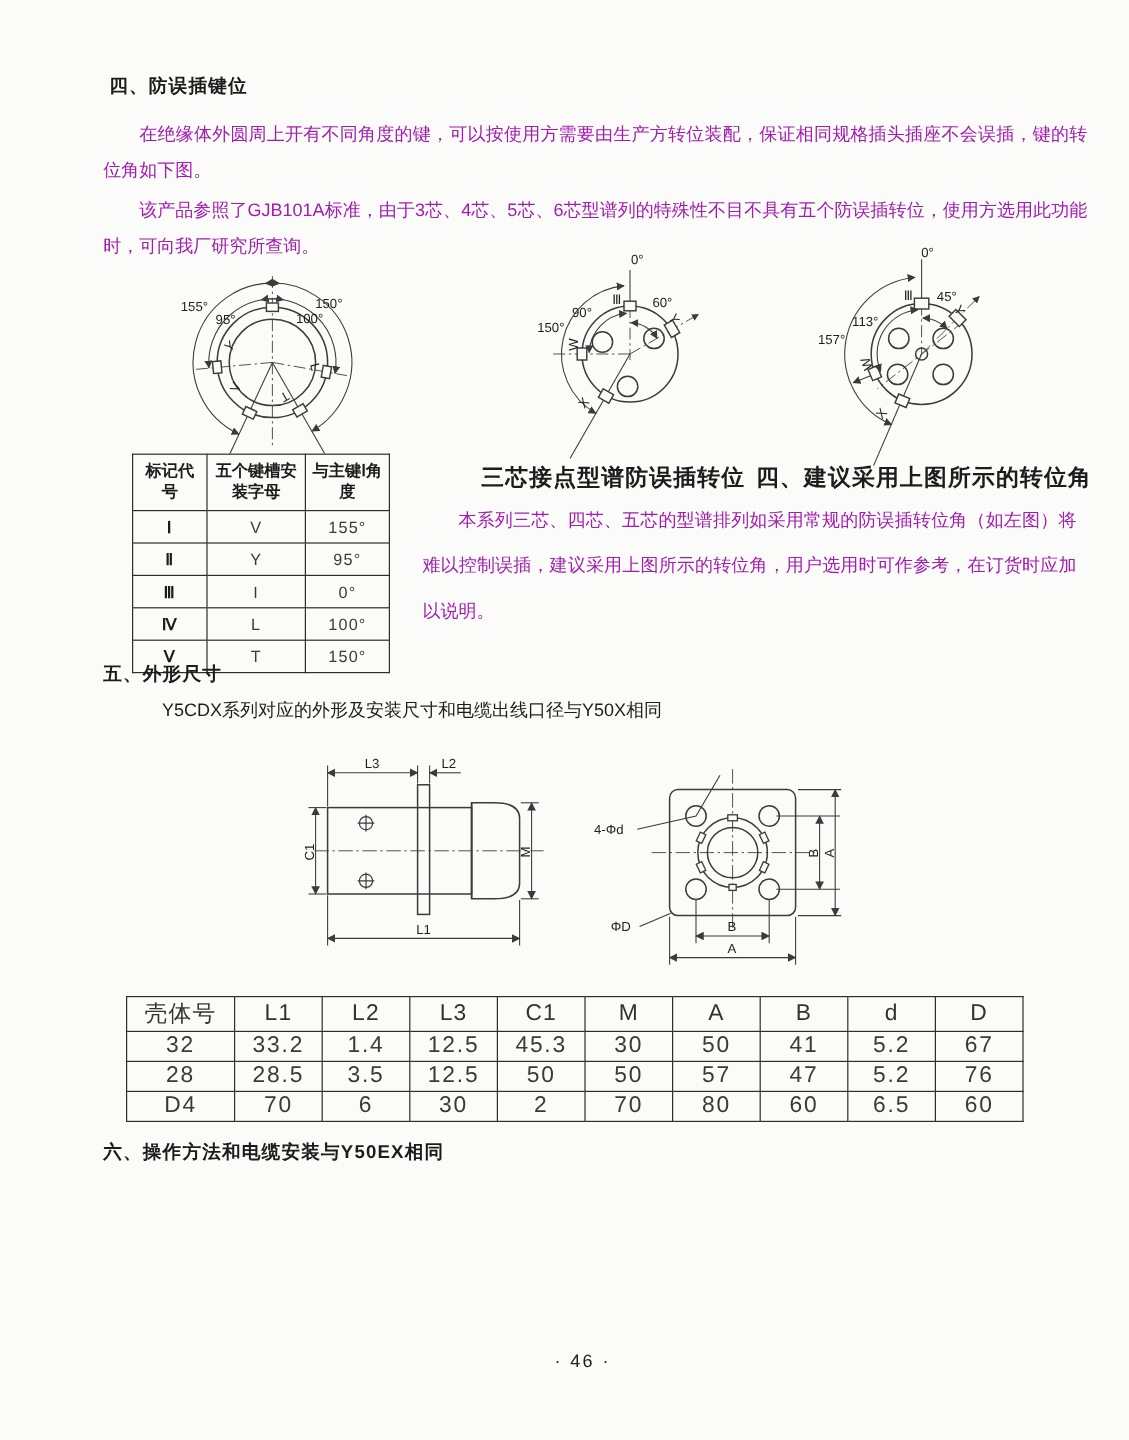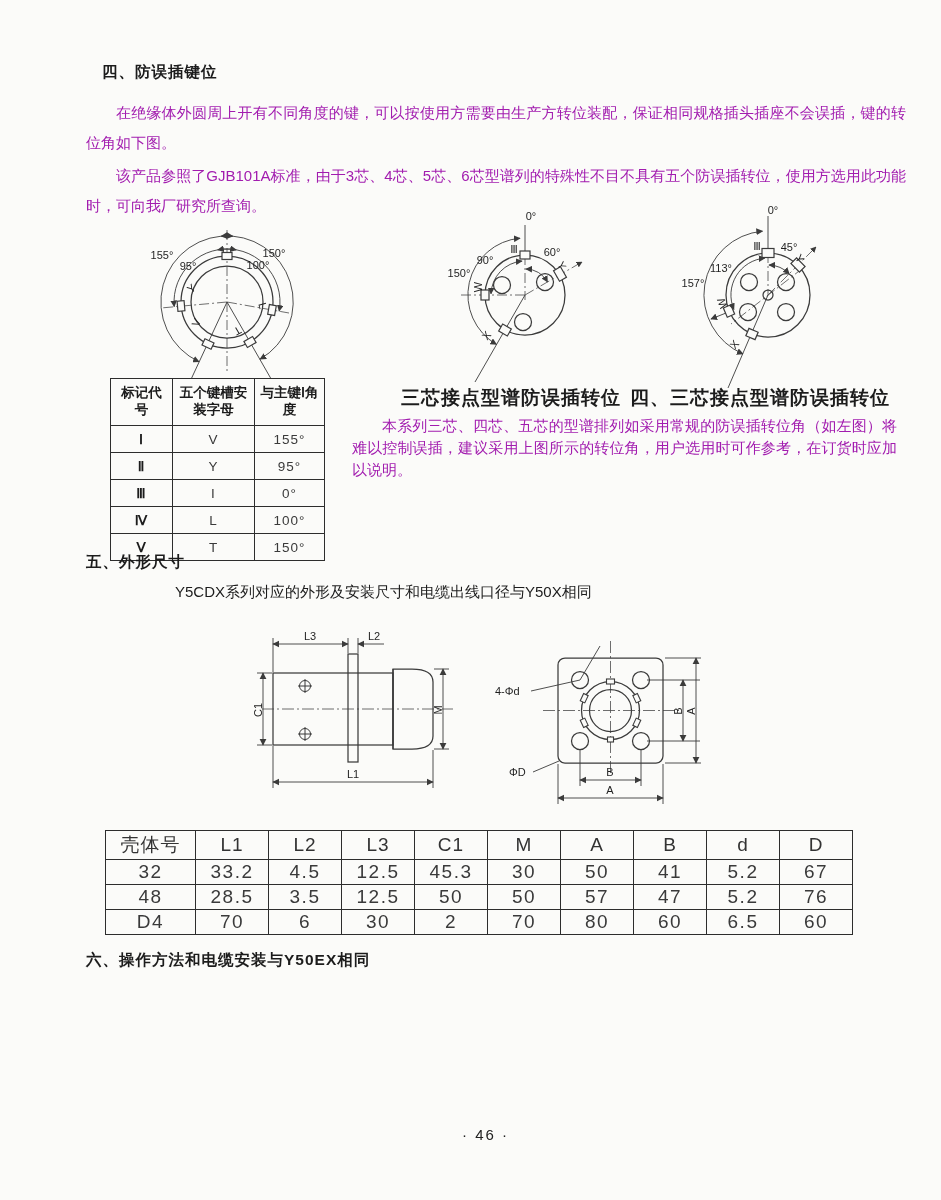--- a/index.html
+++ b/index.html
@@ -31,21 +31,21 @@
   svg.drw{overflow:visible;}
   svg.drw text{font-family:"Liberation Sans",sans-serif;font-size:11px;fill:#1f1f1f;stroke:none;}
   svg.drw .ln{stroke:#3b3b3b;fill:none;stroke-width:1.25;}
   .key-table-wrap,.dim-table-wrap{position:absolute;}
 </style>
 </head>
 <body>
 
 <div class="page">
 
-  <div class="abs heading" style="left:102px;top:62px;font-family:Liberation Mono, monospace;">四、防误插键位</div>
+  <div class="abs heading" style="left:91px;top:62px;font-family:Liberation Mono, monospace;">四、防误插键位</div>
   <div class="abs para" style="left:86px;top:98px;width:820px;">在绝缘体外圆周上开有不同角度的键，可以按使用方需要由生产方转位装配，保证相同规格插头插座不会误插，键的转位角如下图。</div>
   <div class="abs para" style="left:86px;top:161px;width:820px;">该产品参照了GJB101A标准，由于3芯、4芯、5芯、6芯型谱列的特殊性不目不具有五个防误插转位，使用方选用此功能时，可向我厂研究所查询。</div>
 
   <svg class="drw abs" style="left:112px;top:222px;" width="230" height="170" viewBox="0 0 230 170">
     <defs>
       <marker id="ar1" viewBox="0 0 10 10" refX="9" refY="5" markerWidth="7.5" markerHeight="7.5" orient="auto-start-reverse">
         <path d="M0,0 L10,5 L0,10 z" fill="#3b3b3b"></path>
       </marker>
     </defs>
     <g stroke="#4a4a4a" stroke-width="0.8" fill="none" stroke-dasharray="10 3 2 3">
@@ -235,25 +235,25 @@
           <tr>
             <td>Ⅴ</td>
             <td>T</td>
             <td>150°</td>
           </tr>
         </tbody>
     </table>
   </div>
 
   <div class="abs caption" style="left:401px;top:385px;">三芯接点型谱防误插转位</div>
-  <div class="abs caption" style="left:630px;top:385px;">四、三芯接点型谱防误插转位</div>
-  <div class="abs para" style="left:352px;top:415px;width:545px;line-height:22px;">本系列三芯、四芯、五芯的型谱排列如采用常规的防误插转位角（如左图）将难以控制误插，建议采用上图所示的转位角，用户选用时可作参考，在订货时应加以说明。</div>
+  <div class="abs caption" style="left:630px;top:385px;">四、建议采用上图所示的转位角</div>
+  <div class="abs para" style="left:352px;top:415px;width:545px;line-height:38px;">本系列三芯、四芯、五芯的型谱排列如采用常规的防误插转位角（如左图）将难以控制误插，建议采用上图所示的转位角，用户选用时可作参考，在订货时应加以说明。</div>
 
   <div class="abs heading" style="left:86px;top:552px;">五、外形尺寸</div>
-  <div class="abs" style="left:135px;top:583px;font-size:15px;margin-left:40px;">Y5CDX系列对应的外形及安装尺寸和电缆出线口径与Y50X相同</div>
+  <div class="abs" style="left:135px;top:583px;font-size:15px;">Y5CDX系列对应的外形及安装尺寸和电缆出线口径与Y50X相同</div>
 
   <svg class="drw abs" style="left:250px;top:622px;" width="215" height="190" viewBox="0 0 215 190">
     <defs>
       <marker id="ar4" viewBox="0 0 10 10" refX="9" refY="5" markerWidth="8" markerHeight="8" orient="auto-start-reverse">
         <path d="M0,0 L10,5 L0,10 z" fill="#3b3b3b"></path>
       </marker>
     </defs>
     <path d="M12 87 H203" stroke="#4a4a4a" stroke-width="0.8" fill="none" stroke-dasharray="12 3 2 3"></path>
     <g class="ln">
       <rect x="23" y="51" width="120" height="72"></rect>
@@ -380,31 +380,31 @@
             <th>A</th>
             <th>B</th>
             <th>d</th>
             <th>D</th>
           </tr>
         </thead>
       <tbody>
           <tr>
             <td>32</td>
             <td>33.2</td>
-            <td>4.5</td>
+            <td>1.4</td>
             <td>12.5</td>
             <td>45.3</td>
             <td>30</td>
             <td>50</td>
             <td>41</td>
             <td>5.2</td>
             <td>67</td>
           </tr>
           <tr>
-            <td>48</td>
+            <td>28</td>
             <td>28.5</td>
             <td>3.5</td>
             <td>12.5</td>
             <td>50</td>
             <td>50</td>
             <td>57</td>
             <td>47</td>
             <td>5.2</td>
             <td>76</td>
           </tr>

